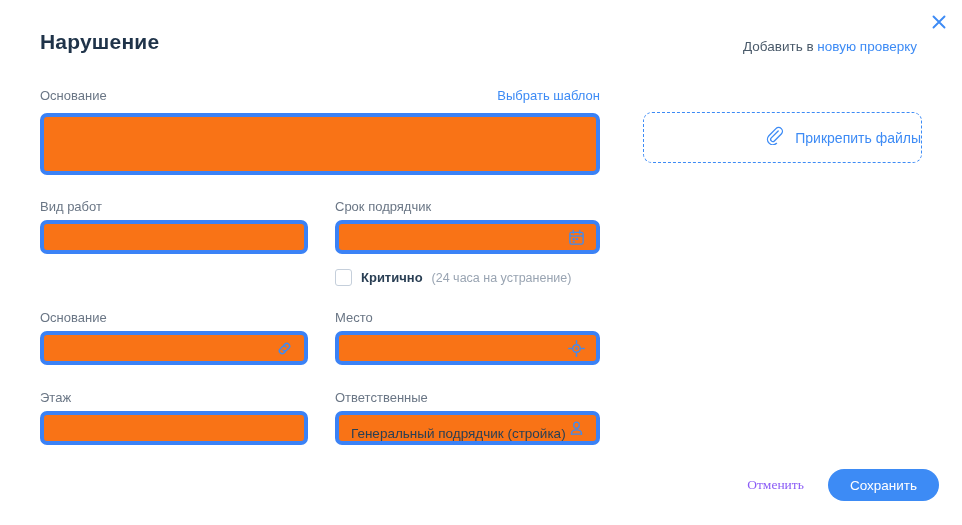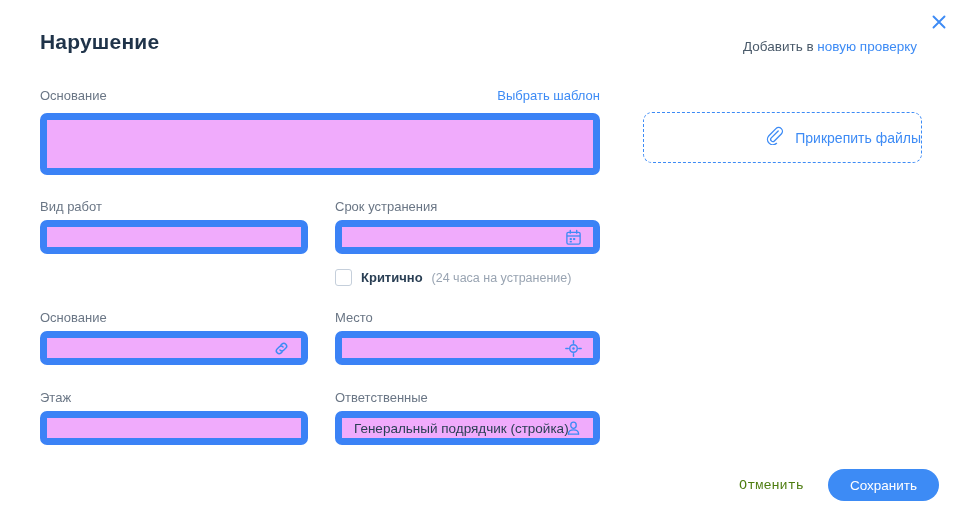--- a/index.html
+++ b/index.html
@@ -64,27 +64,27 @@
   }
 
   
   .field-label {
     font-size: 13px;
     color: #6a7685;
     margin-bottom: 7px;
     line-height: 1;
   }
   .input-box {
-    background: #f0abfc;
-    border: 7px solid #3b82f6;
+    background: #f97316;
+    border: 4px solid #3b82f6;
     border-radius: 7px;
     box-sizing: border-box;
     position: relative;
     display: flex;
-    align-items: center;
+    align-items: flex-end;
     cursor: text;
   }
   .input-box .value {
     font-size: 13.5px;
     color: #2a3f54;
     padding-left: 12px;
     white-space: nowrap;
   }
   .input-icon {
     position: absolute;
@@ -196,26 +196,26 @@
   .footer {
     position: absolute;
     right: 23px;
     bottom: 24px;
     display: flex;
     align-items: center;
     gap: 22px;
   }
   .cancel-btn {
     font-size: 13.5px;
-    color: #4d7c0f;
+    color: #8b5cf6;
     cursor: pointer;
     background: none;
     border: none;
     padding: 4px 2px;
-    font-family: Liberation Mono, monospace;
+    font-family: Liberation Serif, serif;
   }
   .save-btn {
     background: #3d8bf5;
     color: #ffffff;
     font-size: 13.5px;
     border: none;
     border-radius: 16px;
     padding: 0 22px;
     height: 32px;
     cursor: pointer;
@@ -250,21 +250,21 @@
 
   <div class="row-work" style="width:560px;">
     <div class="col-a">
       <div class="field-label">Вид работ</div>
       <div class="input-box box-sm">
         <span class="value"></span>
       </div>
     </div>
 
     <div class="col-b">
-      <div class="field-label">Срок устранения</div>
+      <div class="field-label">Срок подрядчик</div>
       <div class="input-box box-sm">
         <span class="value"></span>
         <span class="input-icon">
           <svg width="17" height="17" viewBox="0 0 18 18" fill="none" aria-hidden="true">
             <rect x="2" y="3.5" width="14" height="12.5" rx="1.6" stroke="#3d8bf5" stroke-width="1.4"></rect>
             <path d="M2 7.4 H16" stroke="#3d8bf5" stroke-width="1.4"></path>
             <path d="M5.6 1.6 V4.4 M12.4 1.6 V4.4" stroke="#3d8bf5" stroke-width="1.5" stroke-linecap="round"></path>
             <rect x="5" y="9.6" width="2.2" height="2.1" fill="#3d8bf5"></rect>
             <rect x="8.6" y="9.6" width="2.2" height="2.1" fill="#3d8bf5"></rect>
             <rect x="5" y="12.6" width="2.2" height="1.6" fill="#3d8bf5"></rect>

